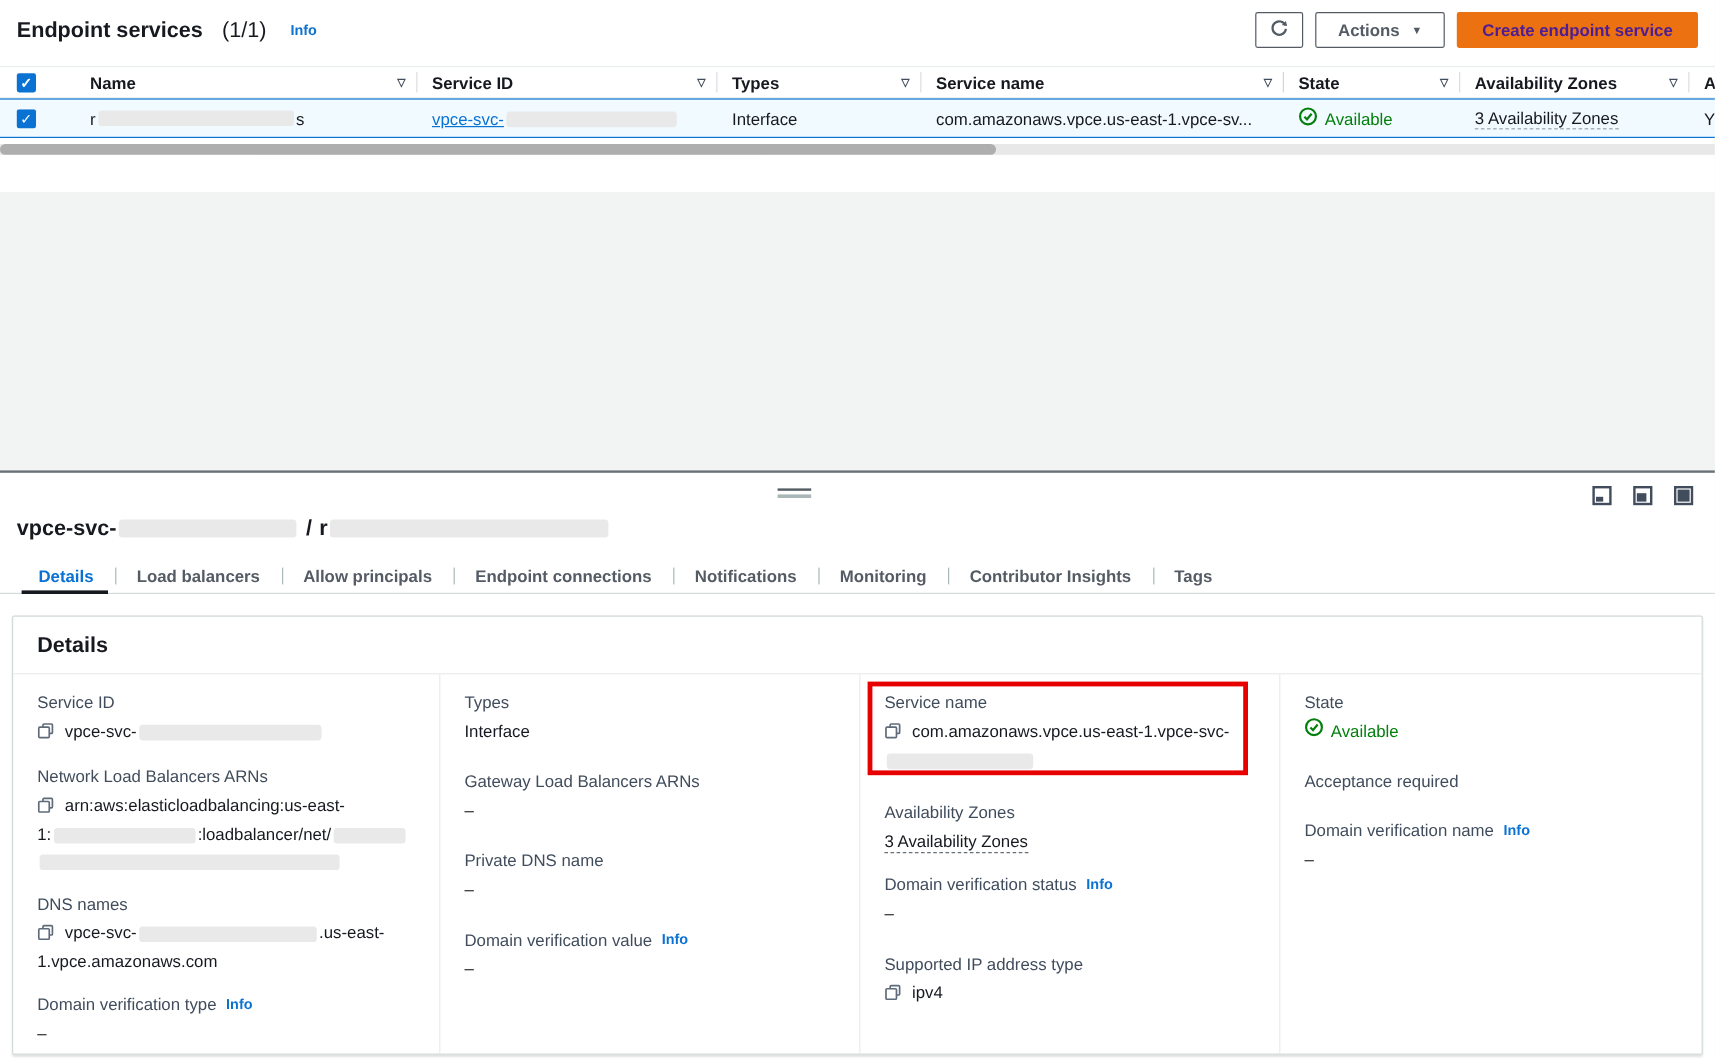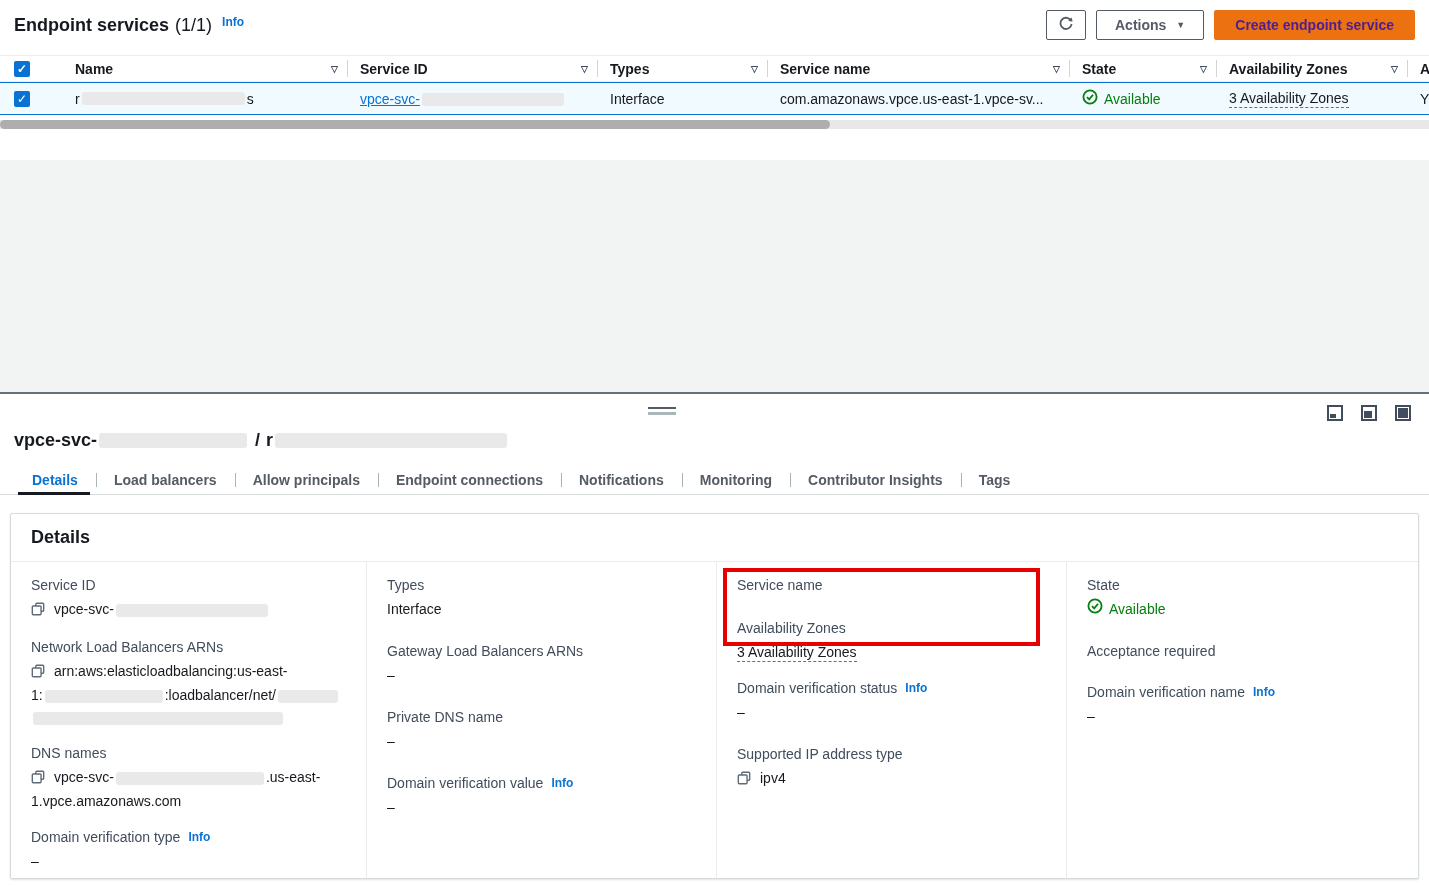--- a/index.html
+++ b/index.html
@@ -9,21 +9,21 @@
     background:#f2f3f3;
     color:#16191f;
     position:relative;
     overflow:hidden;
   }
 
   
   .top { position:absolute; top:0; left:0; width:1429px; height:160px; background:#fff; }
 
   .hdr-row { display:flex; align-items:center; justify-content:space-between; padding:10px 14px 4px 14px; height:44px; }
-  .title-group { display:flex; align-items:flex-start; }
+  .title-group { display:flex; align-items:center;gap:10px; }
   .page-title { font-size:18px; font-weight:bold; color:#16191f; }
   .page-count { font-size:18px; font-weight:400; color:#16191f; margin-left:6px; }
   .info-link { font-size:12px; font-weight:bold; color:#0972d3; margin-left:10px; cursor:pointer; }
 
   .btn-group { display:flex; gap:10px; align-items:center; }
   .btn { height:30px; border:1px solid #545b64; background:#fff; border-radius:2px;
          display:flex; align-items:center; justify-content:center;
          font-size:14px; font-weight:bold; color:#545b64; padding:0 18px; cursor:pointer; font-family:inherit; }
   .btn-icon { width:40px; padding:0; }
   .btn-primary { background:#ec7211; border-color:#ec7211; color:#4c1d95; padding:0 20px; }
@@ -328,20 +328,29 @@
           </div>
           <div class="fvalue">–</div>
         </div>
       </div>
 
       <div class="col col3">
         <div class="red-box"></div>
 
         <div class="field">
           <div class="flabel">Service name</div>
+          <div class="fvalue">
+            <span class="copy-icon">
+              <svg width="14" height="14" viewBox="0 0 16 16">
+                  <rect x="1.5" y="4.5" width="10" height="10" rx="1" fill="none" stroke="#5f6b7a" stroke-width="1.6"></rect>
+                  <path d="M5.5 4.5 V2.5 a1 1 0 0 1 1-1 h7 a1 1 0 0 1 1 1 v7 a1 1 0 0 1 -1 1 h-2" fill="none" stroke="#5f6b7a" stroke-width="1.6"></path>
+                </svg>
+            </span><span>com.amazonaws.vpce.us-east-1.vpce-svc-</span><br>
+            <span class="redact" style="width:122px"></span>
+          </div>
         </div>
 
         <div class="field" style="margin-top:24px">
           <div class="flabel">Availability Zones</div>
           <div class="fvalue"><span class="az-link">3 Availability Zones</span></div>
         </div>
 
         <div class="field" style="">
           <div class="flabel">
             <span>Domain verification status</span>

